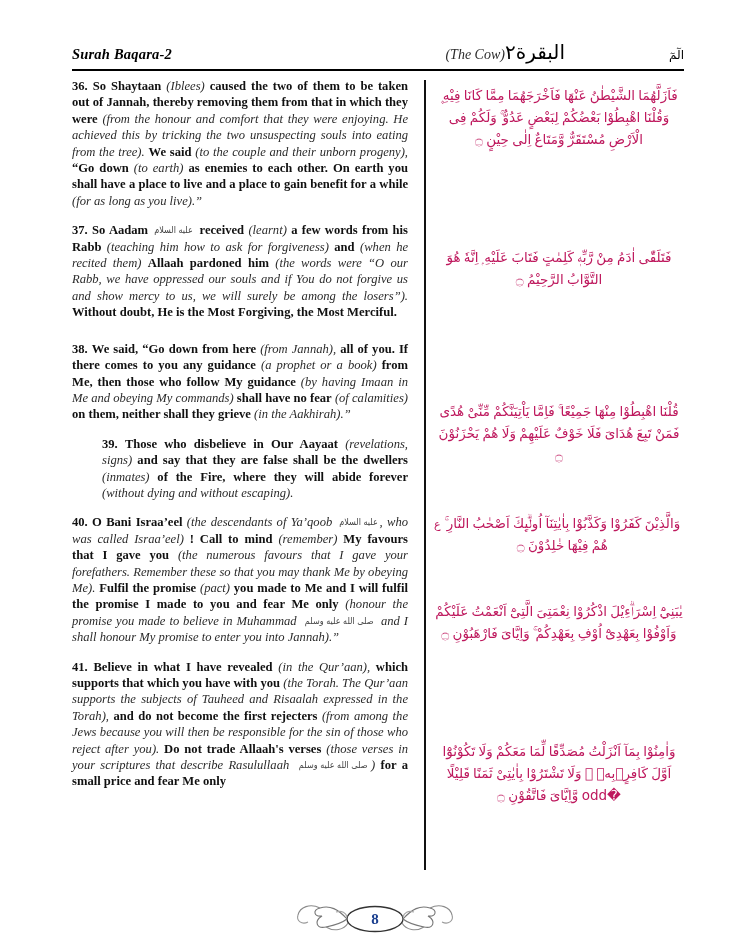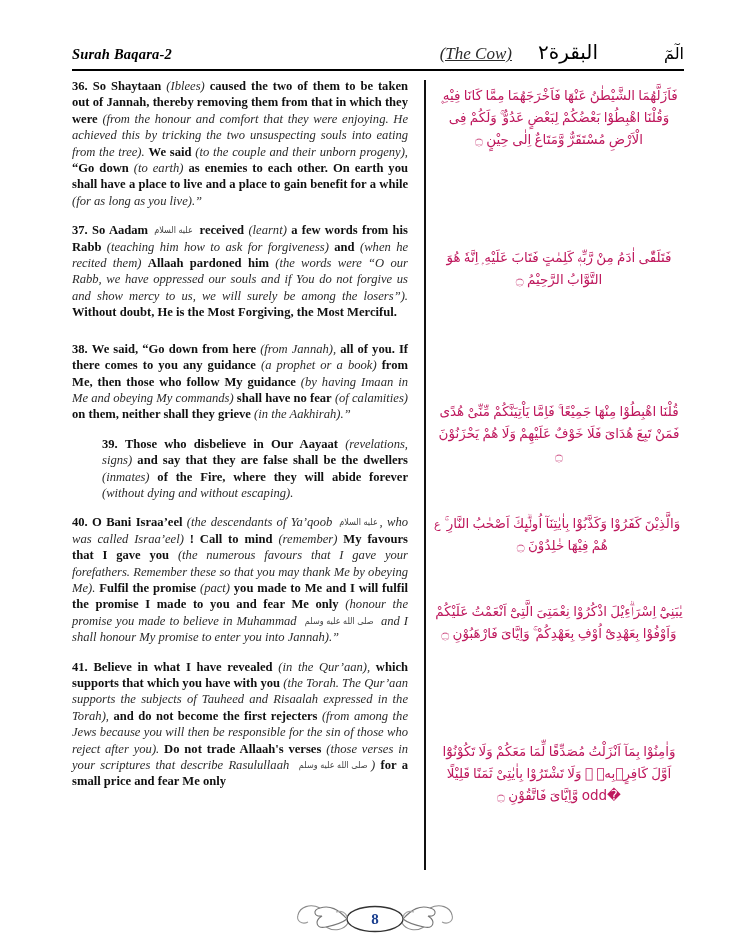--- a/index.html
+++ b/index.html
@@ -42,39 +42,37 @@
     font-weight: bold;
     font-style: italic;
     font-size: 14.5px;
     letter-spacing: 0.2px;
     white-space: nowrap;
   }
   .hdr-spacer { flex: 1 1 auto; }
   .hdr-cow {
     font-family: "Liberation Serif", serif;
     font-style: italic;
-    font-size: 17px;
+    font-size: 14px;
     color: #2b2b2b;
     white-space: nowrap;
-    margin-right: 26px;
-    text-decoration: underline;
   }
   .hdr-ar-surah {
     font-family: "DejaVu Sans", sans-serif;
     font-size: 20px;
     direction: rtl;
     white-space: nowrap;
     margin-right: 0;
   }
   .hdr-ar-right {
     font-family: "DejaVu Sans", sans-serif;
-    font-size: 16px;
+    font-size: 12px;
     direction: rtl;
     white-space: nowrap;
-    margin-left: 66px;
+    margin-left: 104px;
   }
   .header-rule {
     position: absolute;
     left: 72px;
     top: 57px;
     width: 612px;
     border-top: 1.6px solid #000;
     border-bottom: 0.9px solid #000;
     height: 2px;
     box-sizing: border-box;

